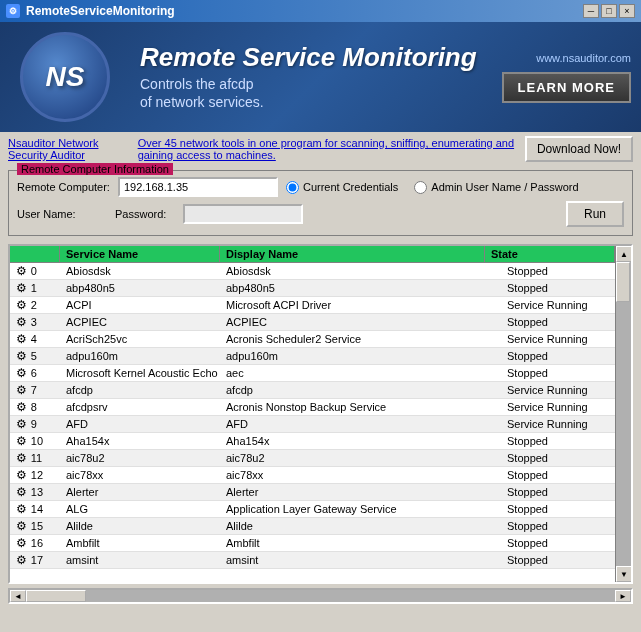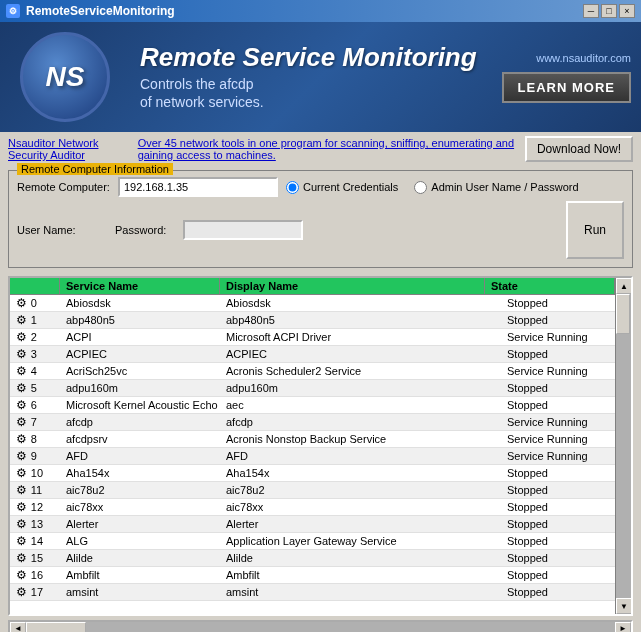--- a/index.html
+++ b/index.html
@@ -160,21 +160,21 @@
     .group-box {
       border: 1px solid #808080;
       padding: 6px 8px 8px 8px;
       position: relative;
       margin-bottom: 4px;
     }
     .group-label {
       position: absolute;
       top: -8px;
       left: 8px;
-      background: #eab308;
+      background: #be185d;
       padding: 0 4px;
       font-size: 11px;
     }
     .form-row {
       display: flex;
       align-items: center;
       gap: 8px;
       margin-bottom: 4px;
     }
     .form-label {
@@ -202,21 +202,21 @@
       font-size: 11px;
     }
     .user-row {
       display: flex;
       align-items: center;
       gap: 8px;
     }
     .run-btn {
       background: #d4d0c8;
       border: 2px outset #ffffff;
-      padding: 20px 16px;
+      padding: 4px 16px;
       font-size: 12px;
       cursor: pointer;
       margin-left: auto;
     }
     .table-container {
       margin: 0 8px 4px 8px;
       border: 2px inset #ffffff;
       background: white;
       height: 340px;
       overflow: hidden;

